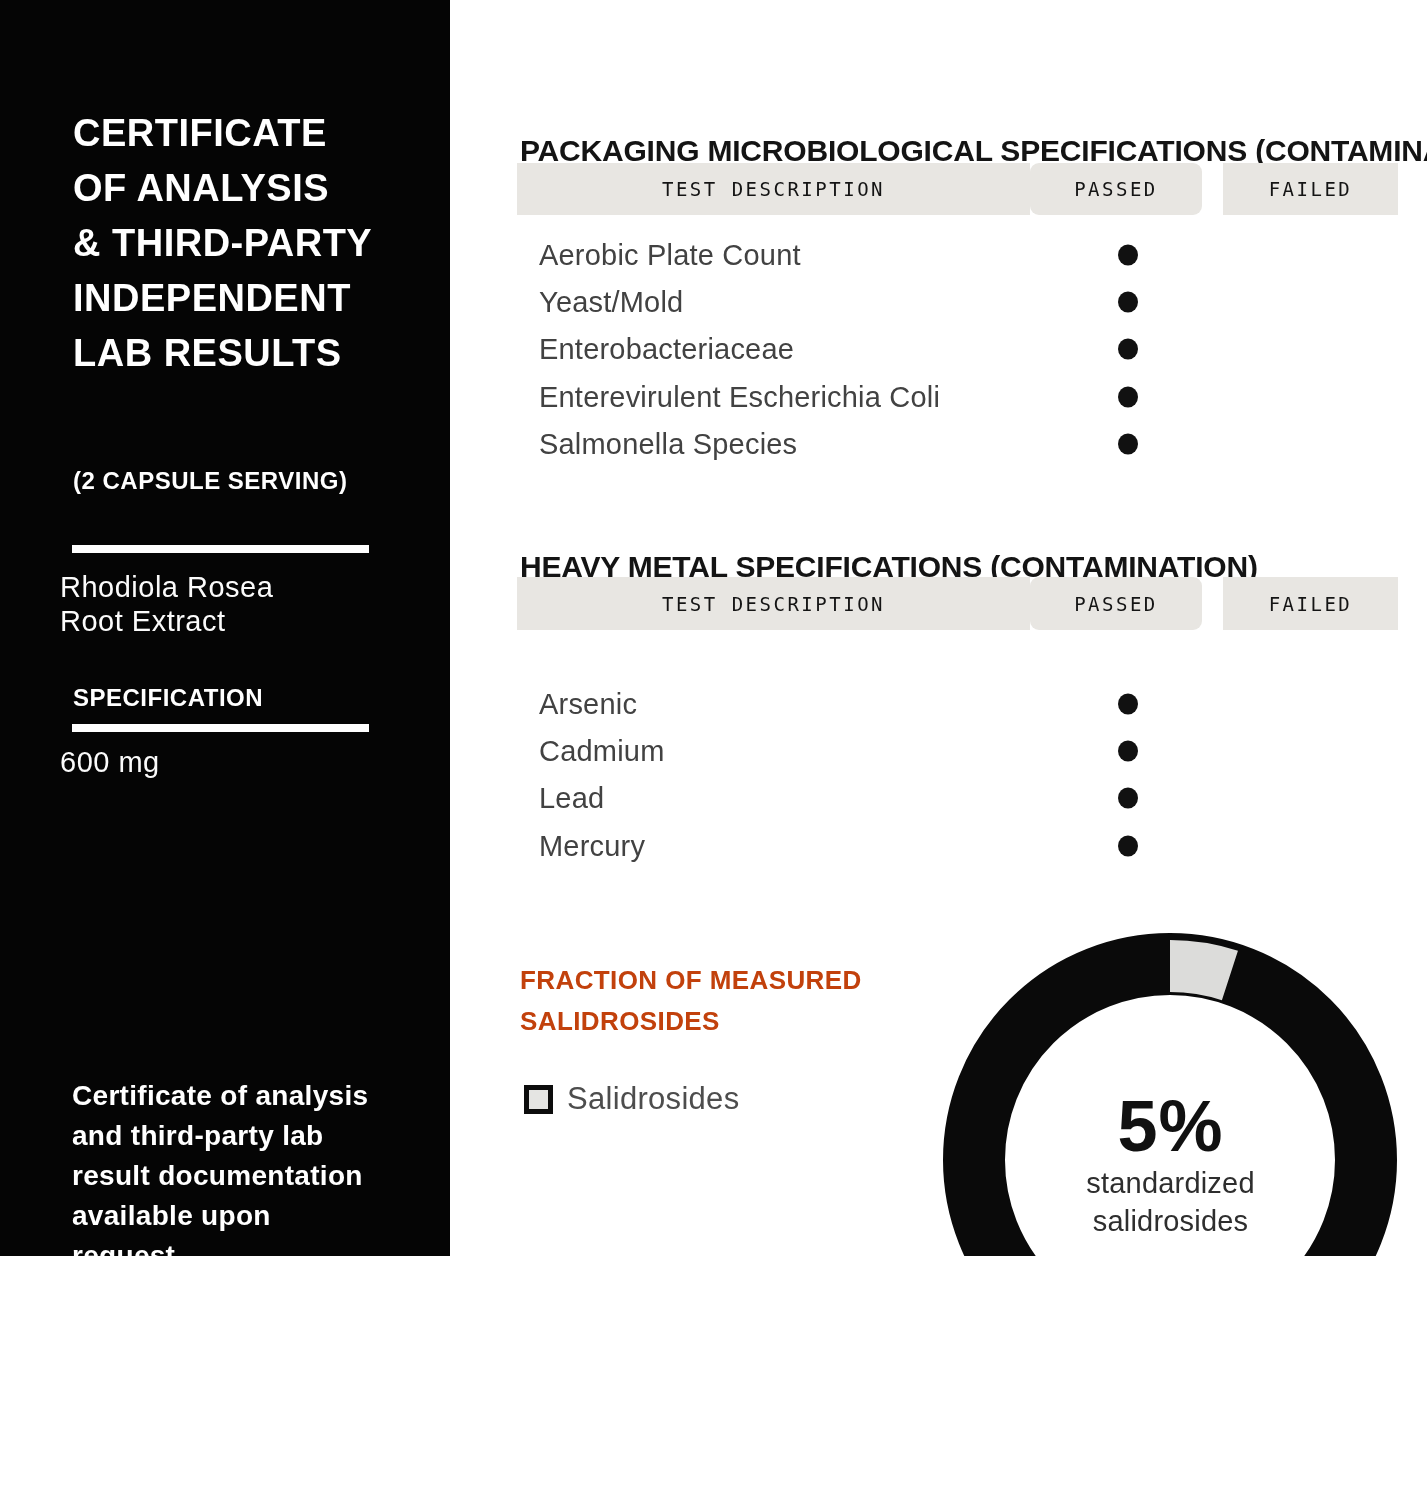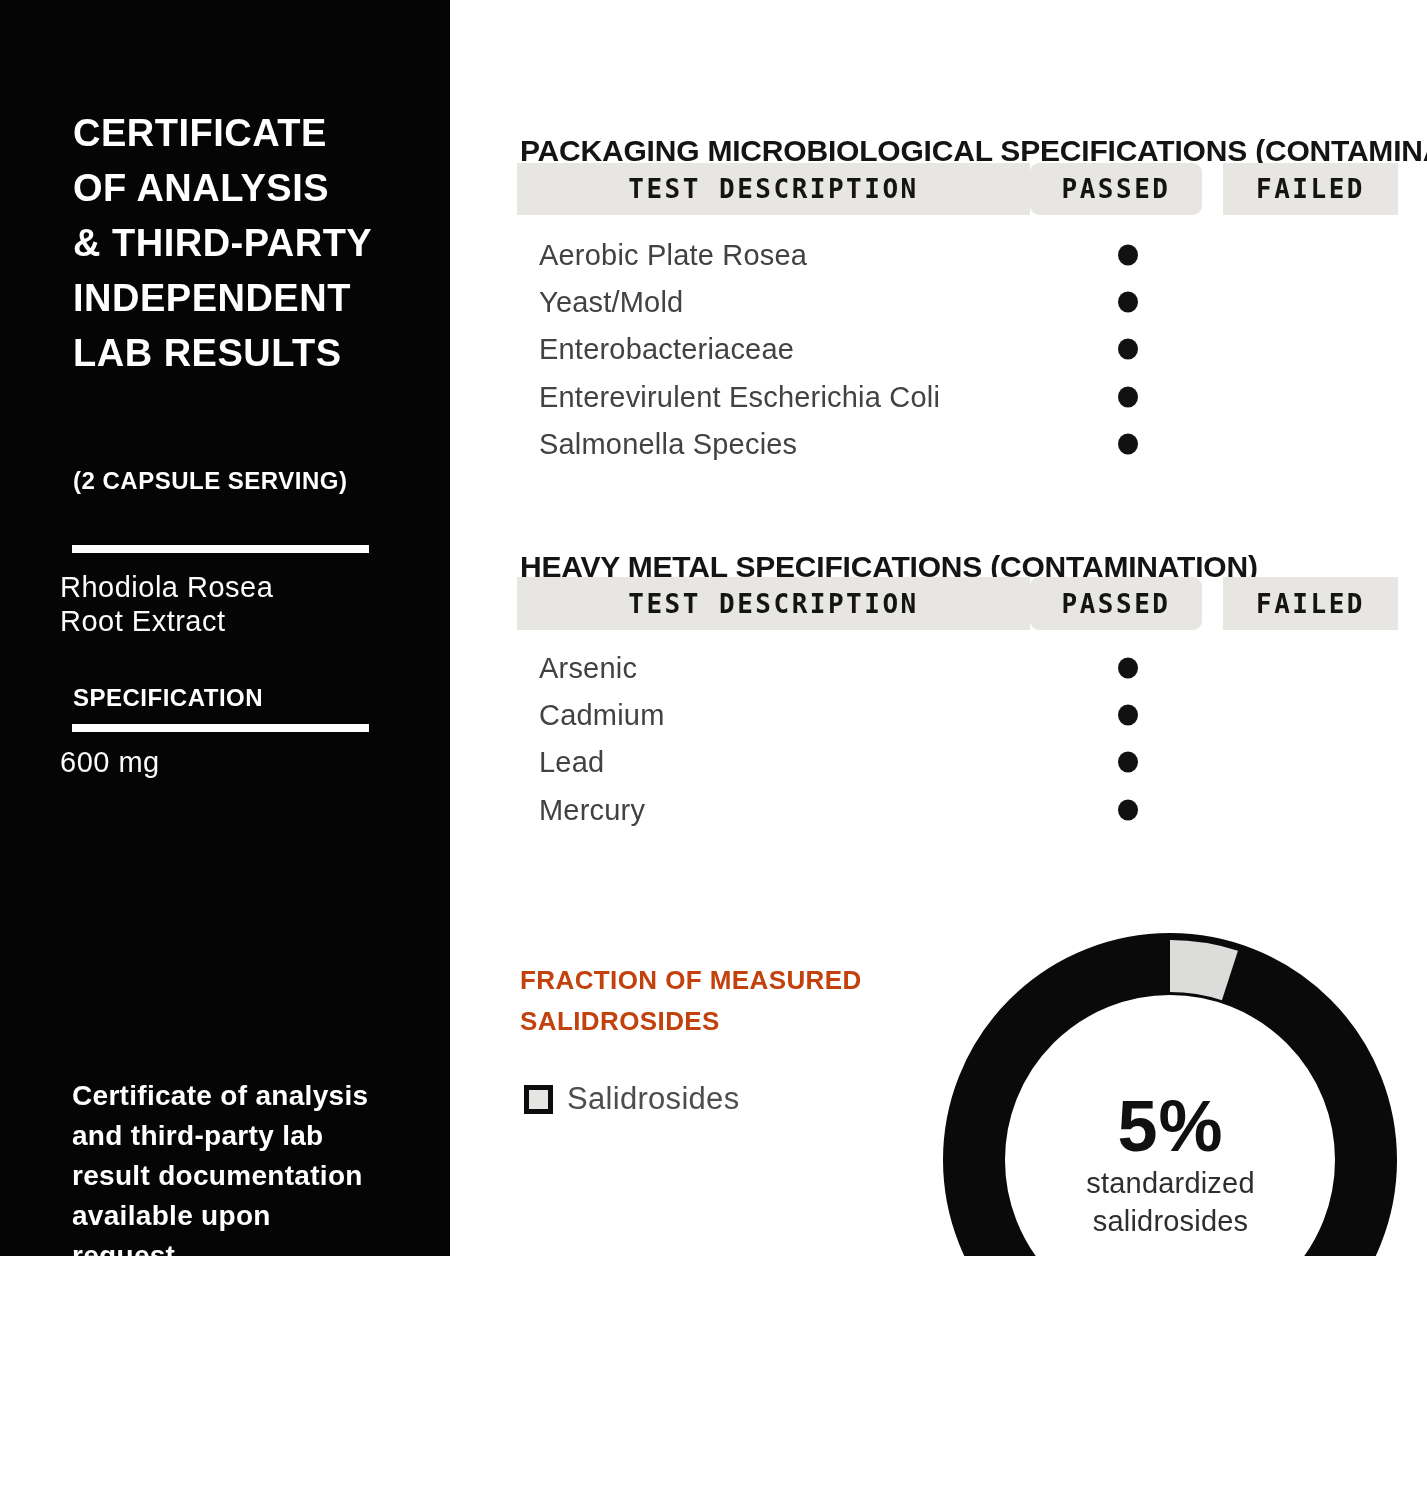--- a/index.html
+++ b/index.html
@@ -41,21 +41,21 @@
     letter-spacing:-.2px;white-space:nowrap;
   }
   .tbl-header{
     position:absolute;left:517px;height:52px;
     display:flex;
   }
   .tbl-header .cell{
     background:#e8e6e2;
     display:flex;align-items:center;justify-content:center;
     font-family:"DejaVu Sans Mono",monospace;
-    font-weight:bold;font-size:26px;letter-spacing:2.5px;color:#141414;
+    font-weight:normal;font-size:19px;letter-spacing:2.5px;color:#141414;
   }
   .cell.c-test{width:513px;}
   .cell.c-passed{width:172px;border-radius:9px;}
   .cell.c-failed{width:175px;margin-left:21px;}
   .tbl-rows{position:absolute;left:517px;width:894px;}
   .tbl-row{position:relative;height:47.3px;}
   .row-label{
     position:absolute;left:22px;top:50%;transform:translateY(-50%);
     font-size:29px;color:#424242;letter-spacing:.2px;white-space:nowrap;
   }
@@ -130,21 +130,21 @@
   <h2 class="sec-heading" style="top:109px;">PACKAGING MICROBIOLOGICAL SPECIFICATIONS (CONTAMINATION)</h2>
 
   <div class="tbl-header" style="top:163px;">
     <div class="cell c-test">TEST DESCRIPTION</div>
     <div class="cell c-passed">PASSED</div>
     <div class="cell c-failed">FAILED</div>
   </div>
 
   <div class="tbl-rows" style="top:231px;">
     <div class="tbl-row">
-      <span class="row-label">Aerobic Plate Rosea</span>
+      <span class="row-label">Aerobic Plate Count</span>
       <span class="dot"></span>
     </div>
     <div class="tbl-row">
       <span class="row-label">Yeast/Mold</span>
       <span class="dot"></span>
     </div>
     <div class="tbl-row">
       <span class="row-label">Enterobacteriaceae</span>
       <span class="dot"></span>
     </div>
@@ -159,21 +159,21 @@
   </div>
 
   <h2 class="sec-heading" style="top:525px;">HEAVY METAL SPECIFICATIONS (CONTAMINATION)</h2>
 
   <div class="tbl-header" style="top:577px;height:53px;">
     <div class="cell c-test">TEST DESCRIPTION</div>
     <div class="cell c-passed">PASSED</div>
     <div class="cell c-failed">FAILED</div>
   </div>
 
-  <div class="tbl-rows" style="top:644px;">
+  <div class="tbl-rows" style="top:680px;">
     <div class="tbl-row">
       <span class="row-label">Arsenic</span>
       <span class="dot"></span>
     </div>
     <div class="tbl-row">
       <span class="row-label">Cadmium</span>
       <span class="dot"></span>
     </div>
     <div class="tbl-row">
       <span class="row-label">Lead</span>

